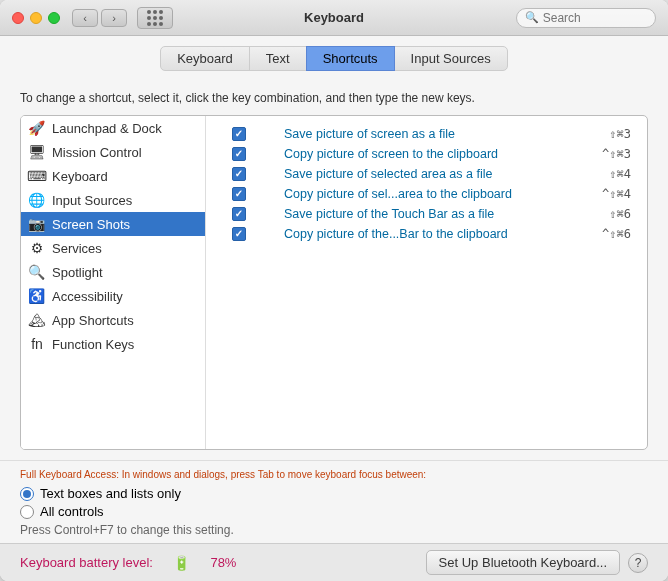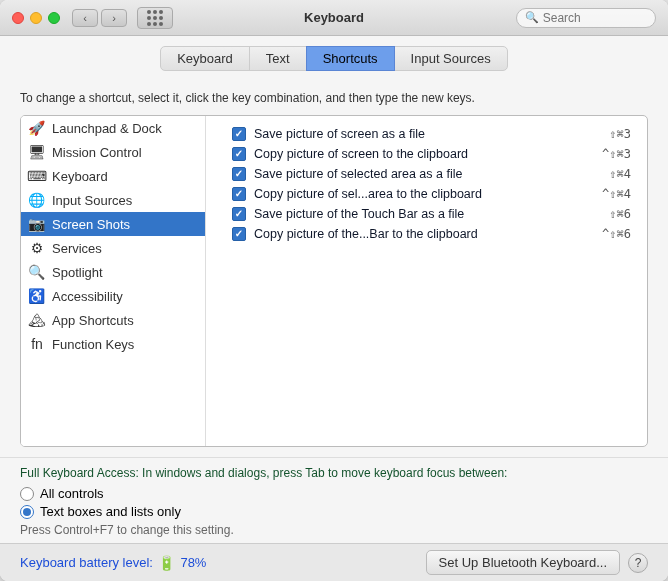--- a/index.html
+++ b/index.html
@@ -207,21 +207,22 @@
     }
     .checkbox.checked { background: #3375c8; border-color: #2560a8; }
     .checkmark {
       color: white;
       font-size: 10px;
       font-weight: bold;
       line-height: 1;
     }
     .shortcut-label {
       flex: 1;
-      color: #0f172a;
+      color: #0369a1;
+      margin-left: 30px;
     }
     .shortcut-key {
       color: #555;
       font-size: 12px;
       font-family: monospace;
     }
     
     .restore-row {
       display: flex;
       justify-content: flex-end;
@@ -235,22 +236,22 @@
       border-radius: 5px;
       cursor: pointer;
       color: #333;
     }
     .keyboard-access-section {
       padding: 8px 20px 6px 20px;
       border-top: 1px solid #ddd;
       background: #f5f5f5;
     }
     .ka-title {
-      font-size: 12px;
-      color: #14532d;
+      font-size: 10px;
+      color: #c2410c;
       margin-bottom: 6px;
     }
     .radio-row {
       display: flex;
       align-items: center;
       gap: 6px;
       margin-bottom: 3px;
       font-size: 13px;
     }
     .radio-btn {
@@ -279,23 +280,23 @@
       display: flex;
       align-items: center;
       padding: 6px 20px;
       border-top: 1px solid #ccc;
       background: #e8e8e8;
       border-radius: 0 0 8px 8px;
     }
     .battery-info {
       display: flex;
       align-items: center;
-      gap: 5px;
-      font-size: 13px;
-      color: #1d4ed8;
+      gap: 20px;
+      font-size: 13px;
+      color: #be185d;
     }
     .setup-btn {
       margin-left: auto;
       padding: 4px 12px;
       font-size: 13px;
       background: linear-gradient(to bottom, #f7f7f7, #e0e0e0);
       border: 1px solid #bbb;
       border-radius: 5px;
       cursor: pointer;
       color: #333;
@@ -447,28 +448,28 @@
             <span class="shortcut-key">^⇧⌘6</span>
           </div>
         </div>
     </div>
   </div>
 
 
   <div class="keyboard-access-section">
     <div class="ka-title">Full Keyboard Access: In windows and dialogs, press Tab to move keyboard focus between:</div>
     <div class="radio-row">
-      <div class="radio-btn"></div>
-      <span>All controls</span>
-    </div>
-    <div class="radio-row">
       <div class="radio-btn selected">
         <div class="radio-inner"></div>
       </div>
       <span>Text boxes and lists only</span>
+    </div>
+    <div class="radio-row">
+      <div class="radio-btn"></div>
+      <span>All controls</span>
     </div>
     <div class="ka-note">Press Control+F7 to change this setting.</div>
   </div>
 
   <div class="status-bar">
     <div class="battery-info">
       <span>Keyboard battery level:</span>
       <span style="font-size:14px;">🔋</span>
       <span>78%</span>
     </div>

